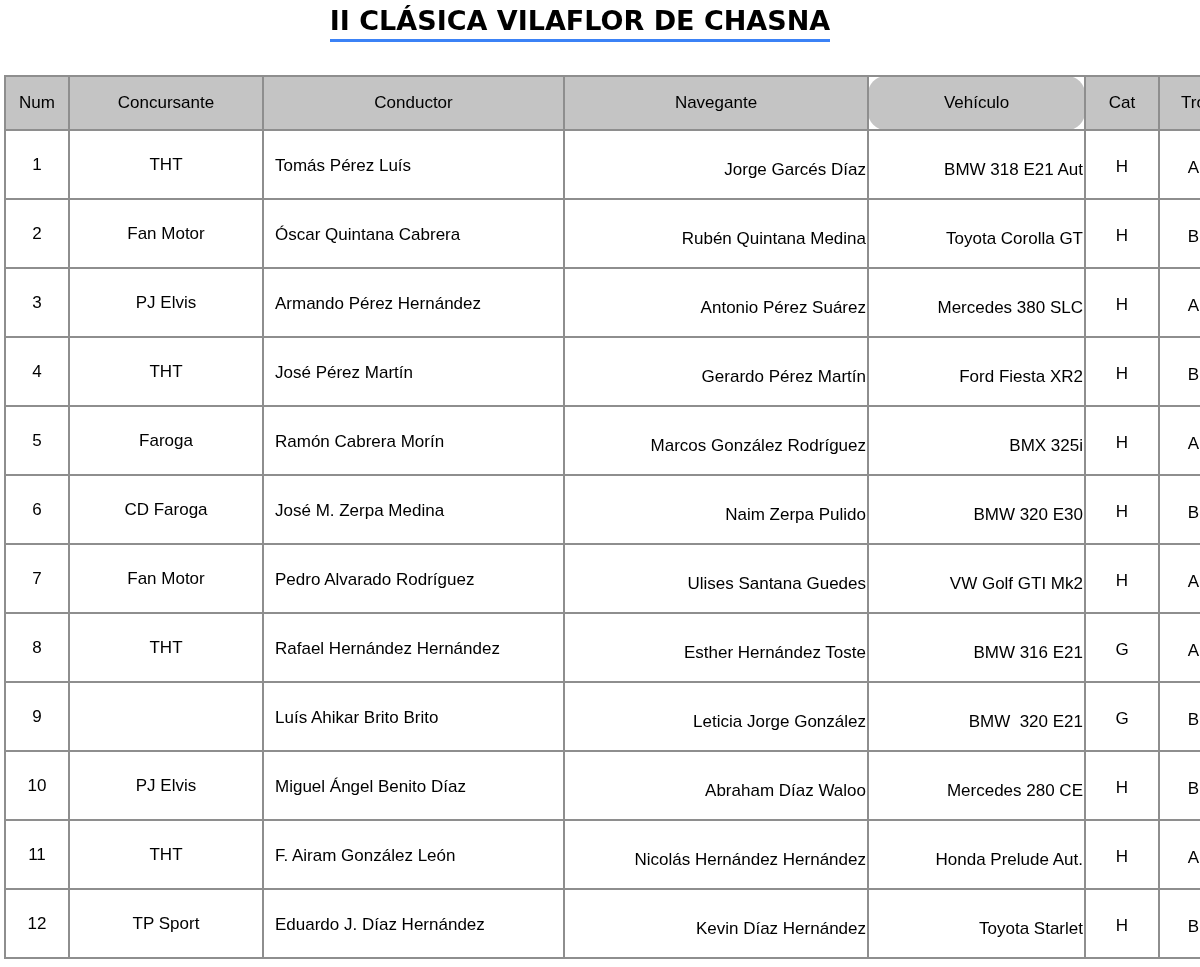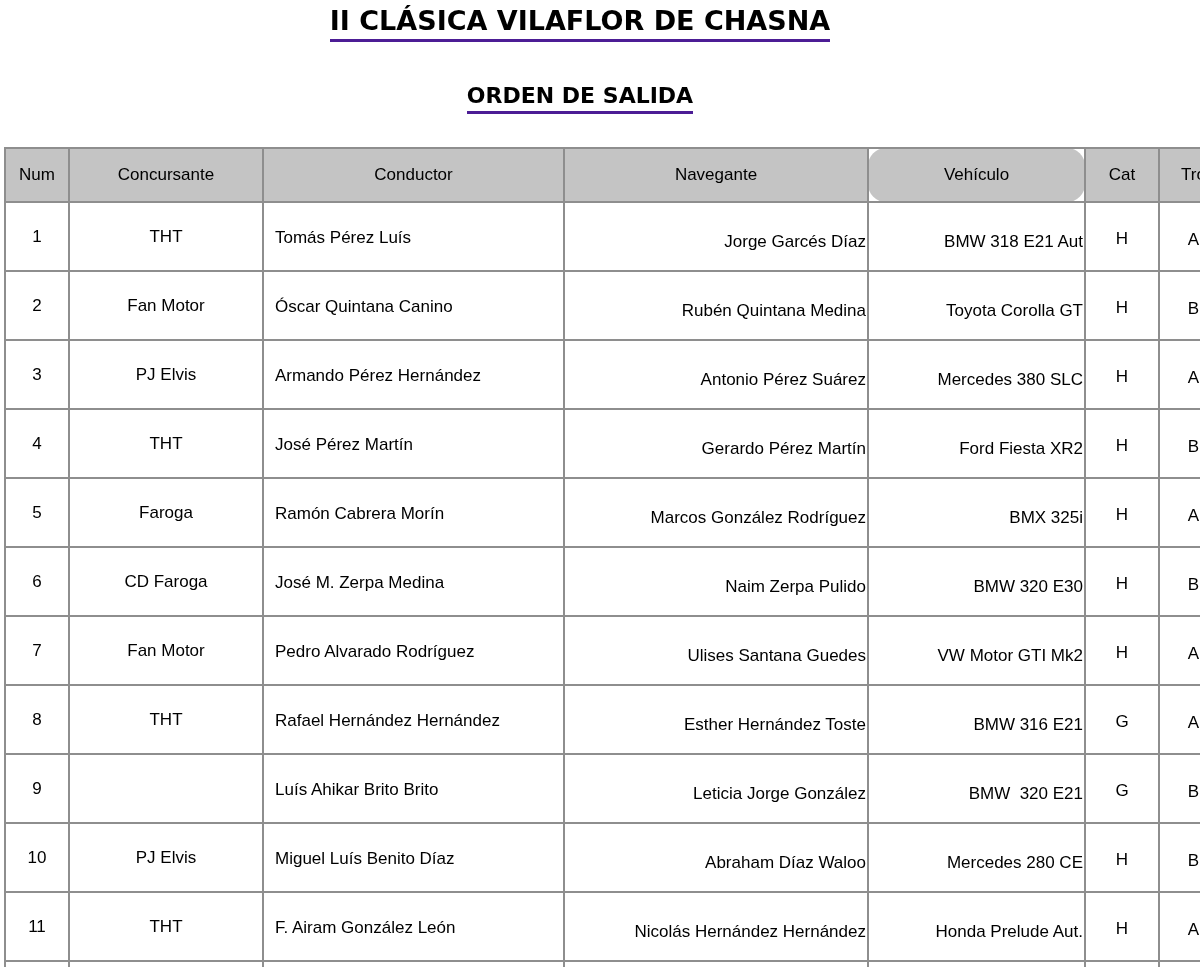--- a/index.html
+++ b/index.html
@@ -29,21 +29,21 @@
   }
   .subtitle {
     font-family: "DejaVu Sans", sans-serif;
     font-weight: bold;
     font-size: 22px;
     line-height: 26px;
     margin-top: 41px;
   }
   .u {
     display: inline-block;
-    border-bottom: 3px solid #4c1d95;
+    border-bottom: 3px solid #3b82f6;
     padding-bottom: 2px;
   }
   table.start-order {
     margin-top: 33px;
     margin-left: 4px;
     width: 1195px;
     table-layout: fixed;
     border-collapse: collapse;
   }
   table.start-order th,
@@ -108,23 +108,20 @@
     padding-top: 8px;
   }
 </style>
 </head>
 <body>
 
 <div class="page">
   <div class="titles">
     <div class="title">
       <span class="u">II CLÁSICA VILAFLOR DE CHASNA</span>
-    </div>
-    <div class="subtitle">
-      <span class="u">ORDEN DE SALIDA</span>
     </div>
   </div>
 
   <table class="start-order">
     <thead>
       <tr id="header-row">
           <th class="col-num">Num</th>
           <th class="col-concursante">Concursante</th>
           <th class="col-conductor">Conductor</th>
           <th class="col-navegante">Navegante</th>
@@ -139,21 +136,21 @@
           <td class="col-concursante">THT</td>
           <td class="col-conductor">Tomás Pérez Luís</td>
           <td class="col-navegante">Jorge Garcés Díaz</td>
           <td class="col-vehiculo">BMW 318 E21 Aut</td>
           <td class="col-cat">H</td>
           <td class="col-tro">A</td>
         </tr>
         <tr>
           <td class="col-num">2</td>
           <td class="col-concursante">Fan Motor</td>
-          <td class="col-conductor">Óscar Quintana Canino</td>
+          <td class="col-conductor">Óscar Quintana Cabrera</td>
           <td class="col-navegante">Rubén Quintana Medina</td>
           <td class="col-vehiculo">Toyota Corolla GT</td>
           <td class="col-cat">H</td>
           <td class="col-tro">B</td>
         </tr>
         <tr>
           <td class="col-num">3</td>
           <td class="col-concursante">PJ Elvis</td>
           <td class="col-conductor">Armando Pérez Hernández</td>
           <td class="col-navegante">Antonio Pérez Suárez</td>
@@ -186,21 +183,21 @@
           <td class="col-navegante">Naim Zerpa Pulido</td>
           <td class="col-vehiculo">BMW 320 E30</td>
           <td class="col-cat">H</td>
           <td class="col-tro">B</td>
         </tr>
         <tr>
           <td class="col-num">7</td>
           <td class="col-concursante">Fan Motor</td>
           <td class="col-conductor">Pedro Alvarado Rodríguez</td>
           <td class="col-navegante">Ulises Santana Guedes</td>
-          <td class="col-vehiculo">VW Motor GTI Mk2</td>
+          <td class="col-vehiculo">VW Golf GTI Mk2</td>
           <td class="col-cat">H</td>
           <td class="col-tro">A</td>
         </tr>
         <tr>
           <td class="col-num">8</td>
           <td class="col-concursante">THT</td>
           <td class="col-conductor">Rafael Hernández Hernández</td>
           <td class="col-navegante">Esther Hernández Toste</td>
           <td class="col-vehiculo">BMW 316 E21</td>
           <td class="col-cat">G</td>
@@ -211,21 +208,21 @@
           <td class="col-concursante"></td>
           <td class="col-conductor">Luís Ahikar Brito Brito</td>
           <td class="col-navegante">Leticia Jorge González</td>
           <td class="col-vehiculo">BMW  320 E21</td>
           <td class="col-cat">G</td>
           <td class="col-tro">B</td>
         </tr>
         <tr>
           <td class="col-num">10</td>
           <td class="col-concursante">PJ Elvis</td>
-          <td class="col-conductor">Miguel Luís Benito Díaz</td>
+          <td class="col-conductor">Miguel Ángel Benito Díaz</td>
           <td class="col-navegante">Abraham Díaz Waloo</td>
           <td class="col-vehiculo">Mercedes 280 CE</td>
           <td class="col-cat">H</td>
           <td class="col-tro">B</td>
         </tr>
         <tr>
           <td class="col-num">11</td>
           <td class="col-concursante">THT</td>
           <td class="col-conductor">F. Airam González León</td>
           <td class="col-navegante">Nicolás Hernández Hernández</td>

